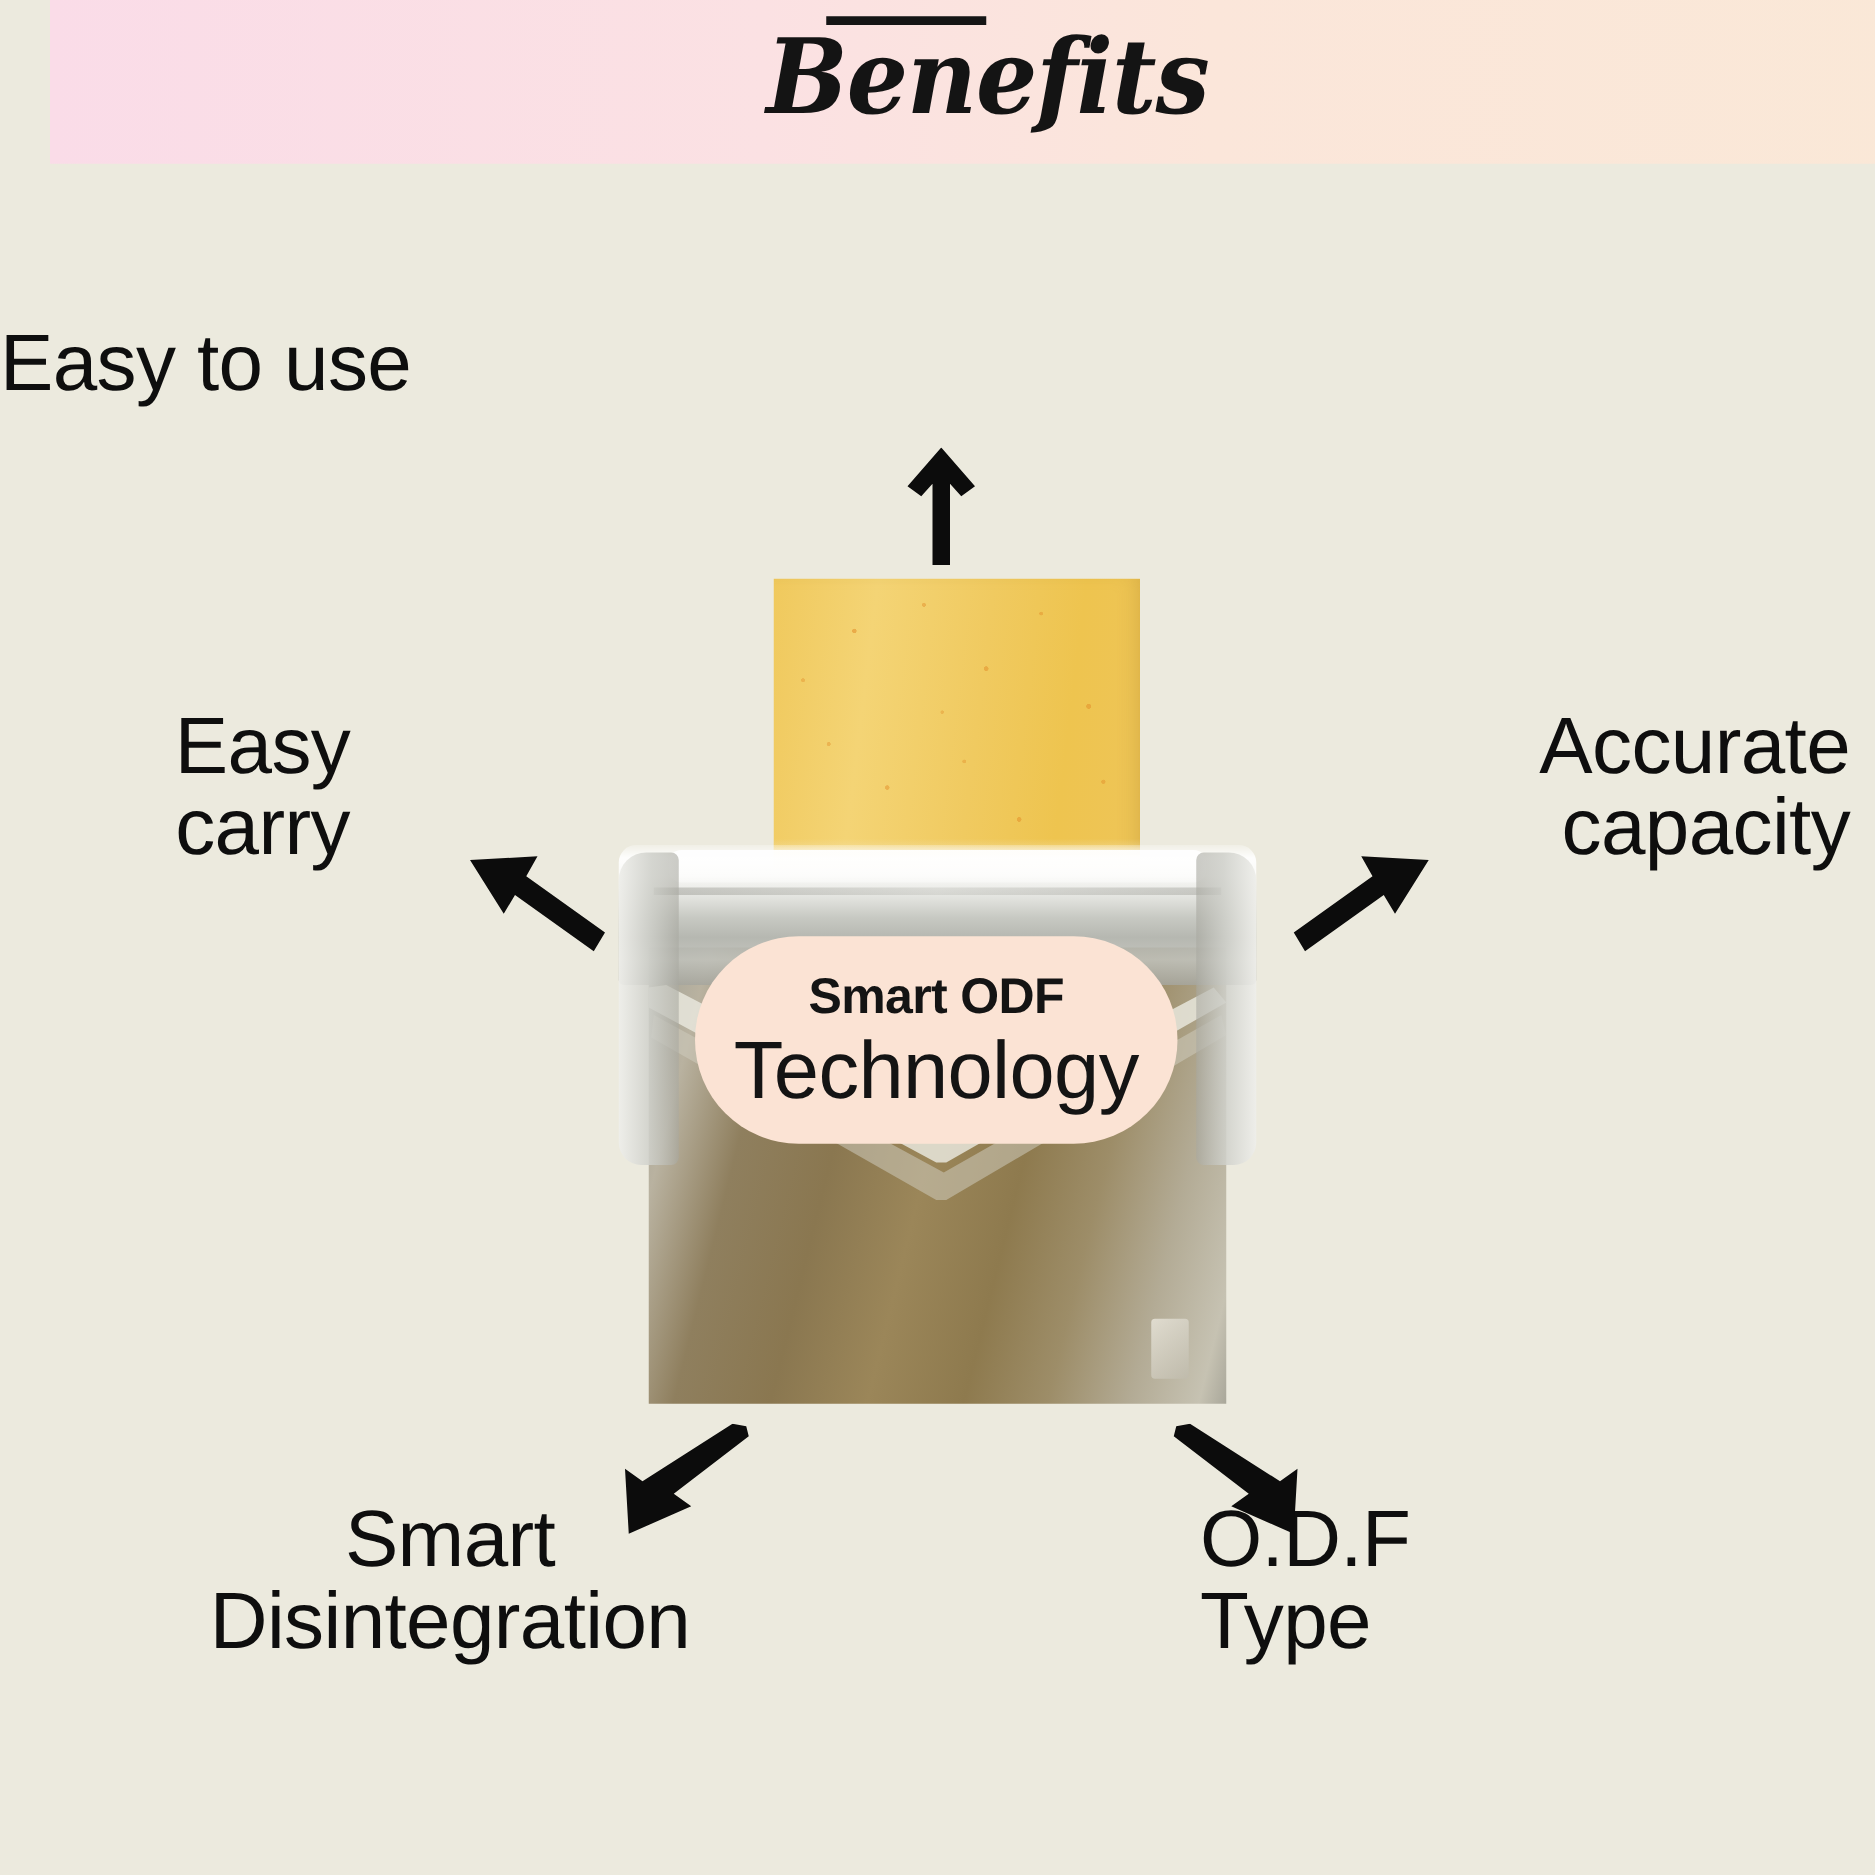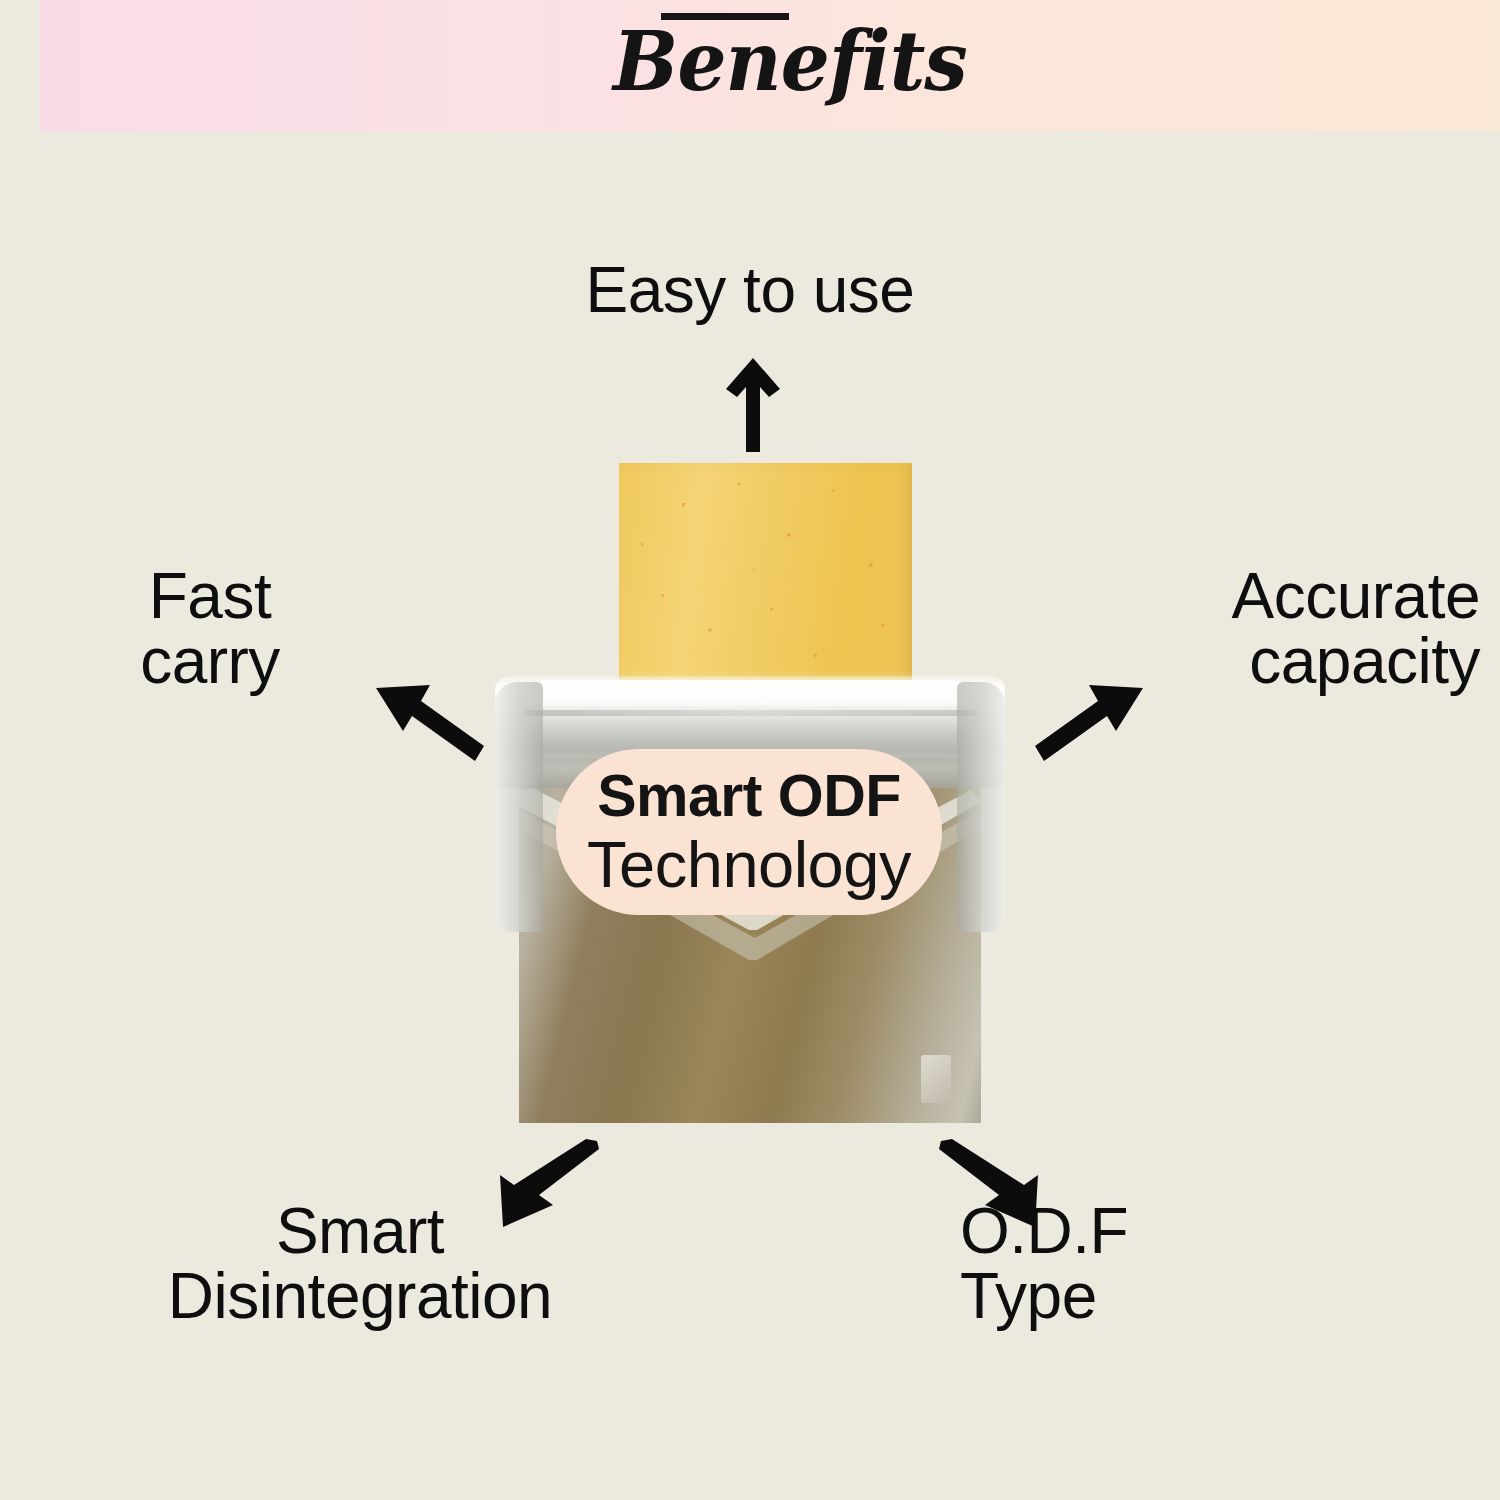--- a/index.html
+++ b/index.html
@@ -209,21 +209,21 @@
     height: 166px;
     background: #fbe3d4;
     border-radius: 83px;
     display: flex;
     flex-direction: column;
     align-items: center;
     justify-content: center;
     line-height: 1;
   }
   #badge-title {
-    font-size: 59px;
+    font-size: 40px;
     font-weight: 700;
     color: #141414;
     letter-spacing: -0.5px;
     margin-bottom: 6px;
   }
   #badge-sub {
     font-size: 65px;
     font-weight: 400;
     color: #141414;
     letter-spacing: -0.5px;
@@ -232,21 +232,21 @@
   
   .label {
     position: absolute;
     color: #0e0e0e;
     font-size: 64px;
     font-weight: 400;
     line-height: 1.02;
     letter-spacing: -0.5px;
     white-space: pre-line;
   }
-  #label-top      { left: 0;    top: 258px;  width: 1500px; text-align: center; }
+  #label-top      { left: 0;    top: 258px;  width: 1500px; }
   #label-left     { left: 60px; top: 564px;  width: 300px;  text-align: center; }
   #label-right    { left: 1100px; top: 564px; width: 380px; text-align: right; }
   #label-bottom-left  { left: 100px;  top: 1199px; width: 520px; text-align: center; }
   #label-bottom-right { left: 960px;  top: 1199px; width: 300px; text-align: left; }
 
   
   .arrow { position: absolute; }
   #arrow-top          { left: 722px; top: 358px; }
   #arrow-upleft       { left: 374px; top: 684px; }
   #arrow-upright      { left: 1031px; top: 684px; }
@@ -287,21 +287,21 @@
     </div>
   </div>
 
   <div id="badge">
     <div id="badge-title">Smart ODF</div>
     <div id="badge-sub">Technology</div>
   </div>
 
   <div class="label" id="label-top">Easy to use</div>
 
-  <div class="label" id="label-left">Fast
+  <div class="label" id="label-left">Easy
 carry</div>
 
   <div class="label" id="label-right">Accurate
 capacity</div>
 
   <div class="label" id="label-bottom-left">Smart
 Disintegration</div>
 
   <div class="label" id="label-bottom-right">O.D.F
 Type</div>

